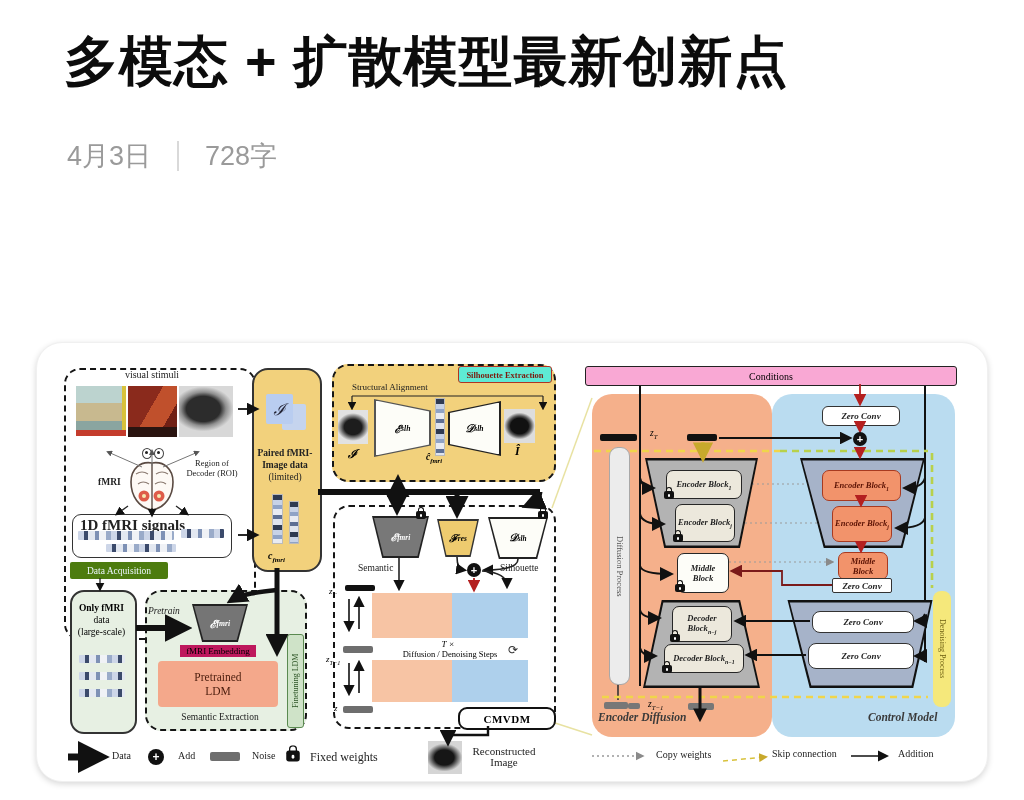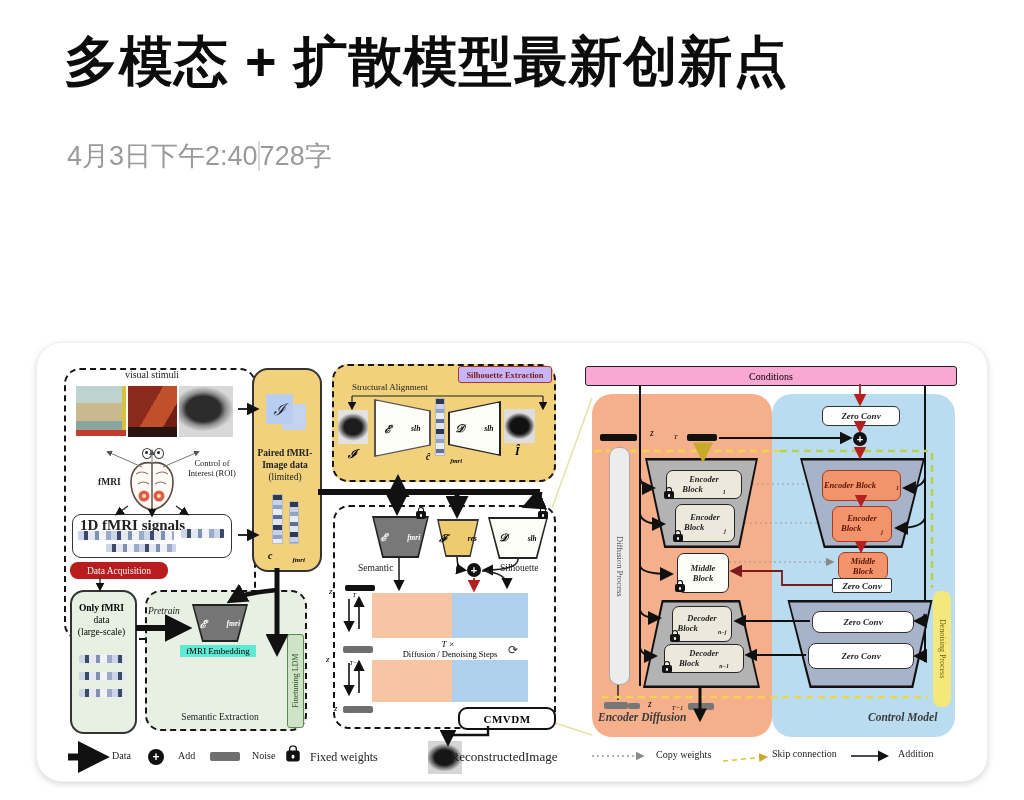--- a/index.html
+++ b/index.html
@@ -1,21 +1,21 @@
 <!DOCTYPE html>
 <html><head>
 <meta charset="utf-8">
 <style>
   html,body{margin:0;padding:0;background:#fff;}
   .stage{position:relative;width:1024px;height:800px;background:#fff;overflow:hidden;
          font-family:"Liberation Serif",serif;padding-left:41px;}
   .title{position:absolute;left:64px;top:26px;width:900px;
          font-family:"Liberation Sans",sans-serif;font-weight:900;font-size:54px;
          letter-spacing:1px;color:#0c0c0c;}
-  .meta{position:absolute;left:67px;top:138px;display:flex;align-items:center;
+  .meta{position:absolute;left:67px;top:138px;display:flex;align-items:center;gap:26px;
         font-family:"Liberation Sans",sans-serif;font-size:27px;color:#9a9a9a;}
   .meta .div{width:2px;height:30px;background:#d9d9d9;}
   .card{position:absolute;left:36px;top:342px;width:950px;height:438px;background:#fff;
         border:1px solid #f0f0f0;border-radius:26px;box-shadow:0 2px 6px rgba(0,0,0,.16);z-index:0;}
   .lay{position:absolute;left:0;top:0;width:1024px;height:800px;pointer-events:none;}
   .back{z-index:2}.front{z-index:4}
   .panel{position:absolute;border-radius:20px;z-index:1;}
   .el{position:absolute;z-index:3;}
   .dashbox{border:2.5px dashed #151515;border-radius:16px;}
   .it{font-style:italic;} .bd{font-weight:bold;} .ctr{display:flex;align-items:center;justify-content:center;text-align:center;}
@@ -29,31 +29,30 @@
   .lock{position:absolute;width:10px;height:8px;background:#111;border-radius:2px;z-index:5;}
   .lock:before{content:"";position:absolute;top:-4px;left:2px;width:4px;height:4px;
                border:1.6px solid #111;border-bottom:none;border-radius:3px 3px 0 0;}
   .lock:after{content:"";position:absolute;left:4px;top:2.5px;width:2px;height:3px;background:#fff;border-radius:1px;}
   .addc{position:absolute;background:#111;border-radius:50%;color:#fff;display:flex;align-items:center;
         justify-content:center;font-family:"Liberation Sans",sans-serif;font-weight:bold;z-index:5;}
   .bar{position:absolute;border-radius:2px;z-index:3;}
   .vtxt{writing-mode:vertical-rl;display:flex;align-items:center;justify-content:center;}
   .strip-v{background:repeating-linear-gradient(180deg,#2e3a52 0 5px,#c7d2e6 5px 10px,#8fa3c6 10px 14px,#e8ebf2 14px 20px,#5d6f94 20px 24px,#dfe4ee 24px 30px);border:1px solid #bbb;}
   .strip-h{background:repeating-linear-gradient(90deg,#cdd6e8 0 6px,#3b4a6b 6px 10px,#e3e8f1 10px 17px,#7e91b5 17px 21px,#f0f2f6 21px 28px,#9aabc9 28px 33px);border-radius:1px;}
-  sub{font-size:70%;margin-left:20px;}
+  sub{font-size:70%;}
 </style>
 </head>
 <body>
 
 <div class="stage">
 
   <div class="title">多模态 + 扩散模型最新创新点</div>
   <div class="meta">
     <span>4月3日</span>
-    <span>下午2:40</span>
     <span class="div"></span>
     <span>728字</span>
   </div>
 
   <div class="card"></div>
 
   <div class="panel" style="left:592px;top:394px;width:180px;height:343px;background:#f5b08b;"></div>
   <div class="panel" style="left:772px;top:394px;width:183px;height:343px;background:#badcf0;"></div>
 
   <svg class="lay back" viewBox="0 0 1024 800">
@@ -93,27 +92,27 @@
   <svg class="el" style="left:126px;top:460px;" width="52" height="54" viewBox="0 0 52 54">
     <path d="M26,3 C14,1 5,9 5,22 C5,36 13,48 26,50 C39,48 47,36 47,22 C47,9 38,1 26,3 Z" fill="#fdf9f5" stroke="#5a4a42" stroke-width="1.6"></path>
     <line x1="26" y1="3" x2="26" y2="50" stroke="#5a4a42" stroke-width="1.4"></line>
     <path d="M10,14 q6,-4 12,0 M12,24 q5,-4 11,0 M30,14 q6,-4 12,0 M29,24 q6,-4 11,0" fill="none" stroke="#8a7a70" stroke-width="1.1"></path>
     <circle cx="18" cy="36" r="5.5" fill="#d8402a" opacity=".85"></circle>
     <circle cx="33" cy="36" r="5.5" fill="#d8402a" opacity=".85"></circle>
     <circle cx="18" cy="36" r="2" fill="#f5e9b0"></circle>
       <circle cx="33" cy="36" r="2" fill="#f5e9b0"></circle>
   </svg>
   <div class="el cap bd" style="left:98px;top:477px;font-size:9.5px;">fMRI</div>
-  <div class="el cap" style="left:183px;top:458px;width:58px;font-size:8.5px;line-height:10px;text-align:center;">Control of Interest (ROI)</div>
+  <div class="el cap" style="left:183px;top:458px;width:58px;font-size:8.5px;line-height:10px;text-align:center;">Region of Decoder (ROI)</div>
   <div class="el" style="left:72px;top:514px;width:158px;height:42px;border:1.6px solid #333;border-radius:9px;background:#fff;"></div>
   <div class="el cap bd" style="left:80px;top:517px;font-size:15px;">1D fMRI signals</div>
   <div class="el strip-h" style="left:78px;top:531px;width:96px;height:9px;"></div>
   <div class="el strip-h" style="left:181px;top:529px;width:43px;height:9px;"></div>
   <div class="el strip-h" style="left:106px;top:544px;width:70px;height:8px;"></div>
-  <div class="el ctr" style="left:70px;top:562px;width:98px;height:17px;background:#b91c1c;color:#eef8ff;font-size:9.5px;border-radius:8px;">Data Acquisition</div>
+  <div class="el ctr" style="left:70px;top:562px;width:98px;height:17px;background:#4d7c0f;color:#eef8ff;font-size:9.5px;border-radius:2px;">Data Acquisition</div>
 
   <div class="el" style="left:70px;top:590px;width:63px;height:140px;border:2px solid #333;border-radius:14px;background:#e7f0e3;"></div>
   <div class="el ctr" style="left:72px;top:598px;width:59px;height:44px;font-size:9.5px;line-height:12px;flex-direction:column;">
     <span class="bd">Only fMRI</span>
     <span>data</span>
     <span>(large-scale)</span>
   </div>
   <div class="el strip-h" style="left:79px;top:655px;width:46px;height:8px;"></div>
   <div class="el strip-h" style="left:79px;top:672px;width:46px;height:8px;"></div>
   <div class="el strip-h" style="left:79px;top:689px;width:46px;height:8px;"></div>
@@ -121,21 +120,25 @@
   <div class="el dashbox" style="left:145px;top:590px;width:158px;height:137px;background:#e7f0e3;"></div>
   <div class="el cap it" style="left:148px;top:606px;font-size:9.5px;">Pretrain</div>
   <div class="trap el" style="left:192px;top:604px;width:56px;height:38px;">
     <div style="position:absolute;inset:0;background:#222;clip-path:polygon(0 0,100% 0,82% 100%,18% 100%);"></div>
     <div style="position:absolute;inset:2px;background:#757575;clip-path:polygon(0 0,100% 0,82% 100%,18% 100%);"></div>
     <div class="ctr it bd" style="position:absolute;inset:0;color:#fff;font-size:11px;">
         <span>ℰ</span>
         <sub>fmri</sub>
       </div>
   </div>
-  <div class="el ctr" style="left:180px;top:645px;width:76px;height:12px;background:#5eead4;font-size:9px;">fMRI Embedding</div>
+  <div class="el ctr" style="left:180px;top:645px;width:76px;height:12px;background:#be185d;font-size:9px;">fMRI Embedding</div>
+  <div class="el ctr" style="left:158px;top:661px;width:120px;height:46px;background:#f4a88b;border-radius:4px;flex-direction:column;font-size:11.5px;line-height:14px;color:#4a1c0c;">
+    <span>Pretrained</span>
+    <span>LDM</span>
+  </div>
   <div class="el cap ctr" style="left:170px;top:711px;width:100px;height:12px;">Semantic Extraction</div>
   <div class="el vtxt" style="left:287px;top:634px;width:15px;height:92px;background:#cfe3c8;border:1px solid #5a8a50;border-radius:3px;font-size:8px;color:#2c5424;transform:rotate(180deg);">
     <span>Finetuning LDM</span>
   </div>
 
   <div class="el" style="left:252px;top:368px;width:66px;height:200px;background:#f2d17c;border:2px solid #333;border-radius:16px;"></div>
   <div class="el" style="left:264px;top:394px;width:44px;height:40px;">
     <span style="position:absolute;left:18px;top:10px;width:24px;height:26px;background:#c5d4ee;border-radius:2px;"></span>
     <span class="ctr it" style="position:absolute;left:2px;top:0;width:27px;height:30px;background:#b9cdf0;border-radius:2px;font-size:16px;color:#223;">
         <span>ℐ</span>
@@ -144,21 +147,21 @@
   <div class="el ctr" style="left:253px;top:444px;width:64px;height:42px;flex-direction:column;font-size:9.5px;line-height:12px;color:#222;">
     <span class="bd">Paired fMRI-</span>
     <span class="bd">Image data</span>
     <span>(limited)</span>
   </div>
   <div class="el strip-v" style="left:272px;top:494px;width:9px;height:48px;"></div>
   <div class="el strip-v" style="left:289px;top:501px;width:8px;height:41px;"></div>
   <div class="el it bd" style="left:268px;top:550px;font-size:10px;"><span>c</span><sub>fmri</sub></div>
 
   <div class="el dashbox" style="left:332px;top:364px;width:220px;height:114px;background:#f2d17c;"></div>
-  <div class="el ctr bd" style="left:458px;top:366px;width:92px;height:15px;background:#c4b5fd;border:1.4px solid #b03424;border-radius:3px;font-size:8.5px;color:#7c1a0e;">Silhouette Extraction</div>
+  <div class="el ctr bd" style="left:458px;top:366px;width:92px;height:15px;background:#5eead4;border:1.4px solid #b03424;border-radius:3px;font-size:8.5px;color:#7c1a0e;">Silhouette Extraction</div>
   <div class="el cap" style="left:352px;top:382px;font-size:9px;">Structural Alignment</div>
   <div class="el" style="left:338px;top:410px;width:30px;height:34px;background:radial-gradient(ellipse 65% 50% at 50% 50%,#1d1d1d 0 45%,#777 62%,#e2e2e2 82%);"></div>
   <div class="trap el" style="left:374px;top:399px;width:57px;height:58px;">
     <div style="position:absolute;inset:0;background:#555;clip-path:polygon(0 0,100% 20%,100% 80%,0 100%);"></div>
     <div style="position:absolute;inset:1.6px;background:#fdfdf8;clip-path:polygon(0 0,100% 20%,100% 80%,0 100%);"></div>
     <div class="ctr it bd" style="position:absolute;inset:0;font-size:11px;">
         <span>ℰ</span>
         <sub>slh</sub>
       </div>
   </div>
@@ -218,21 +221,21 @@
   <div class="el it" style="left:326px;top:654px;font-size:9px;"><span>z</span><sub>T−1</sub></div>
   <div class="bar" style="left:343px;top:706px;width:30px;height:7px;background:#6e6e6e;"></div>
   <div class="el it" style="left:334px;top:703px;font-size:9px;">z</div>
 
   <div class="el it ctr" style="left:436px;top:639px;width:24px;height:10px;font-size:9px;">T ×</div>
   <div class="el ctr" style="left:396px;top:649px;width:108px;height:10px;font-size:8.5px;">Diffusion / Denoising Steps</div>
   <div class="el ctr" style="left:506px;top:643px;width:14px;height:14px;font-size:12px;color:#333;">⟳</div>
 
   <div class="el ctr bd" style="left:458px;top:707px;width:94px;height:19px;background:#fff;border:2.2px solid #111;border-radius:9px;font-size:11px;letter-spacing:.5px;">CMVDM</div>
   <div class="el" style="left:428px;top:741px;width:34px;height:33px;background:radial-gradient(ellipse 62% 50% at 48% 50%,#161616 0 46%,#666 62%,#d5d5d5 85%);"></div>
-  <div class="el ctr" style="left:468px;top:744px;width:72px;height:24px;flex-direction:row;font-size:13px;line-height:11px;color:#222;">
+  <div class="el ctr" style="left:468px;top:744px;width:72px;height:24px;flex-direction:column;font-size:11px;line-height:11px;color:#222;justify-content:flex-end;">
     <span>Reconstructed</span>
     <span>Image</span>
   </div>
 
   <div class="el ctr" style="left:585px;top:366px;width:370px;height:18px;background:#f9a8d4;border:1.6px solid #222;border-radius:3px;font-size:10px;">Conditions</div>
 
   <div class="el vtxt" style="left:609px;top:447px;width:19px;height:236px;background:#ececec;border:1px solid #a8a8a8;border-radius:9px;font-size:8.5px;color:#555;">
     <span>Diffusion Process</span>
   </div>
   <div class="bar" style="left:600px;top:434px;width:37px;height:7px;background:#111;"></div>

